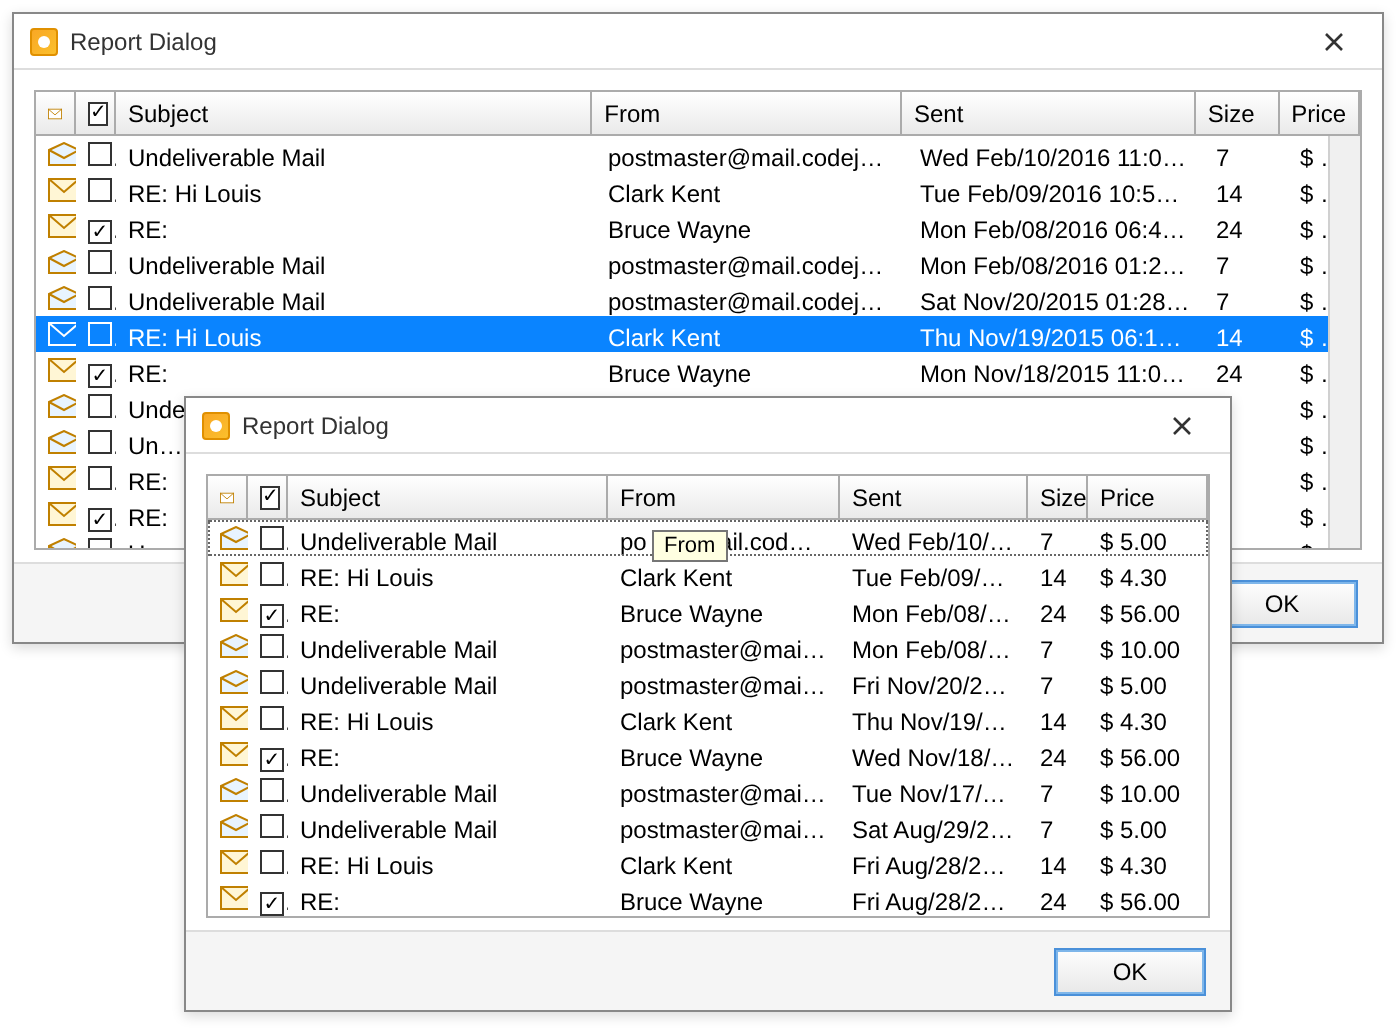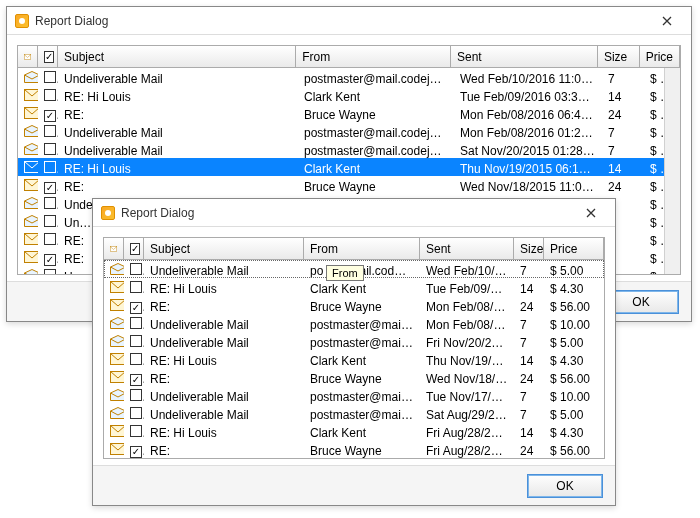--- a/index.html
+++ b/index.html
@@ -231,21 +231,21 @@
           <div class="cell w1-c6">$ 5.00</div>
         </div>
         <div class="row">
           <div class="cell w1-c0"><svg class="mail-icon" viewBox="0 0 16 12">
               <rect x="0.5" y="0.5" width="15" height="11" fill="#fff6d5" stroke="#c08000"></rect>
               <path d="M0.5 0.5 L8 7 L15.5 0.5" fill="none" stroke="#c08000"></path>
             </svg></div>
           <div class="cell w1-c1"><span class="cbx"></span></div>
           <div class="cell w1-c2">RE: Hi Louis</div>
           <div class="cell w1-c3">Clark Kent</div>
-          <div class="cell w1-c4">Tue Feb/09/2016 03:33 PM</div>
+          <div class="cell w1-c4">Tue Feb/09/2016 10:52 PM</div>
           <div class="cell w1-c5">14</div>
           <div class="cell w1-c6">$ 4.30</div>
         </div>
         <div class="row">
           <div class="cell w1-c0"><svg class="mail-icon" viewBox="0 0 16 12">
               <rect x="0.5" y="0.5" width="15" height="11" fill="#fff6d5" stroke="#c08000"></rect>
               <path d="M0.5 0.5 L8 7 L15.5 0.5" fill="none" stroke="#c08000"></path>
             </svg></div>
           <div class="cell w1-c1"><span class="cbx checked"></span></div>
           <div class="cell w1-c2">RE:</div>
@@ -291,21 +291,21 @@
           <div class="cell w1-c6">$ 4.30</div>
         </div>
         <div class="row">
           <div class="cell w1-c0"><svg class="mail-icon" viewBox="0 0 16 12">
               <rect x="0.5" y="0.5" width="15" height="11" fill="#fff6d5" stroke="#c08000"></rect>
               <path d="M0.5 0.5 L8 7 L15.5 0.5" fill="none" stroke="#c08000"></path>
             </svg></div>
           <div class="cell w1-c1"><span class="cbx checked"></span></div>
           <div class="cell w1-c2">RE:</div>
           <div class="cell w1-c3">Bruce Wayne</div>
-          <div class="cell w1-c4">Wed Nov/18/2015 11:04 …</div>
+          <div class="cell w1-c4">Mon Nov/18/2015 11:04 …</div>
           <div class="cell w1-c5">24</div>
           <div class="cell w1-c6">$ 56.00</div>
         </div>
         <div class="row">
           <div class="cell w1-c0"><svg class="mail-icon" viewBox="0 0 16 12">
               <path d="M0.5 4 L8 0.5 L15.5 4 V11.5 H0.5 Z" fill="#e8f4ff" stroke="#c08000"></path>
               <path d="M0.5 4 L8 8 L15.5 4" fill="none" stroke="#c08000"></path>
             </svg></div>
           <div class="cell w1-c1"><span class="cbx"></span></div>
           <div class="cell w1-c2">Undeliverable Mail</div>

